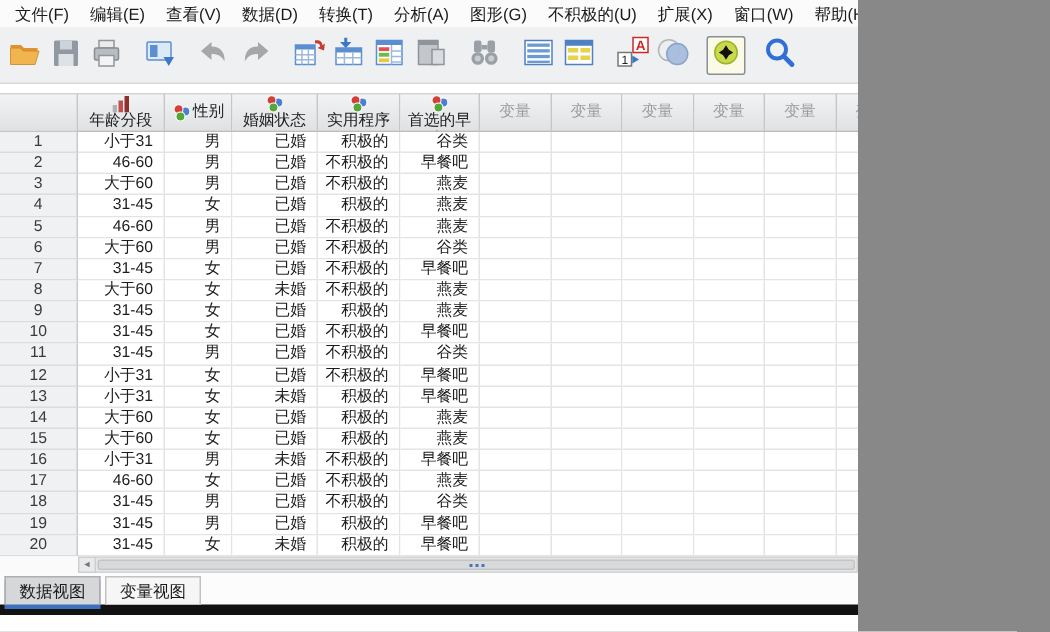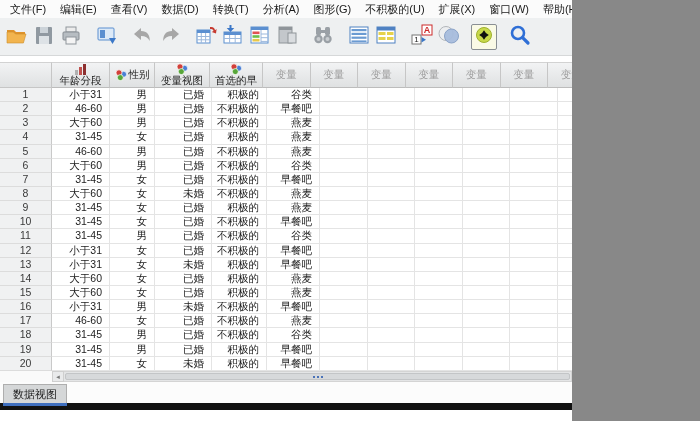--- a/index.html
+++ b/index.html
@@ -262,29 +262,39 @@
         <div class="hcell" style="width: 45px;">
           <span class="micon">
             <svg width="12" height="12" viewBox="0 0 12 12">
               <circle cx="8.6" cy="5.3" r="3" fill="#4a7fd4" stroke="#fff" stroke-width="0.7"></circle>
               <circle cx="4" cy="3.8" r="3" fill="#d2403a" stroke="#fff" stroke-width="0.7"></circle>
               <circle cx="5.3" cy="8.6" r="3" fill="#57a639" stroke="#fff" stroke-width="0.7"></circle>
             </svg>
           </span>
           <span>性别</span>
         </div>
+        <div class="hcell" style="width: 57px;">
+          <span class="micon">
+            <svg width="12" height="12" viewBox="0 0 12 12">
+              <circle cx="8.6" cy="5.3" r="3" fill="#4a7fd4" stroke="#fff" stroke-width="0.7"></circle>
+              <circle cx="4" cy="3.8" r="3" fill="#d2403a" stroke="#fff" stroke-width="0.7"></circle>
+              <circle cx="5.3" cy="8.6" r="3" fill="#57a639" stroke="#fff" stroke-width="0.7"></circle>
+            </svg>
+          </span>
+          <span>婚姻状态</span>
+        </div>
         <div class="hcell" style="width: 55px;">
           <span class="micon">
             <svg width="12" height="12" viewBox="0 0 12 12">
               <circle cx="8.6" cy="5.3" r="3" fill="#4a7fd4" stroke="#fff" stroke-width="0.7"></circle>
               <circle cx="4" cy="3.8" r="3" fill="#d2403a" stroke="#fff" stroke-width="0.7"></circle>
               <circle cx="5.3" cy="8.6" r="3" fill="#57a639" stroke="#fff" stroke-width="0.7"></circle>
             </svg>
           </span>
-          <span>变量视图</span>
+          <span>实用程序</span>
         </div>
         <div class="hcell" style="width: 53px;">
           <span class="micon">
             <svg width="12" height="12" viewBox="0 0 12 12">
               <circle cx="8.6" cy="5.3" r="3" fill="#4a7fd4" stroke="#fff" stroke-width="0.7"></circle>
               <circle cx="4" cy="3.8" r="3" fill="#d2403a" stroke="#fff" stroke-width="0.7"></circle>
               <circle cx="5.3" cy="8.6" r="3" fill="#57a639" stroke="#fff" stroke-width="0.7"></circle>
             </svg>
           </span>
           <span>首选的早餐</span>
@@ -645,17 +655,18 @@
       <div class="sb-thumb">
         <span class="sb-dot"></span>
         <span class="sb-dot"></span>
         <span class="sb-dot"></span>
       </div>
     </div>
   </div>
 
   <div class="tabs">
     <div class="tab active">数据视图</div>
+    <div class="tab">变量视图</div>
   </div>
 
 
   <div class="blackbar"></div>
 </div>
 
 </body></html>

